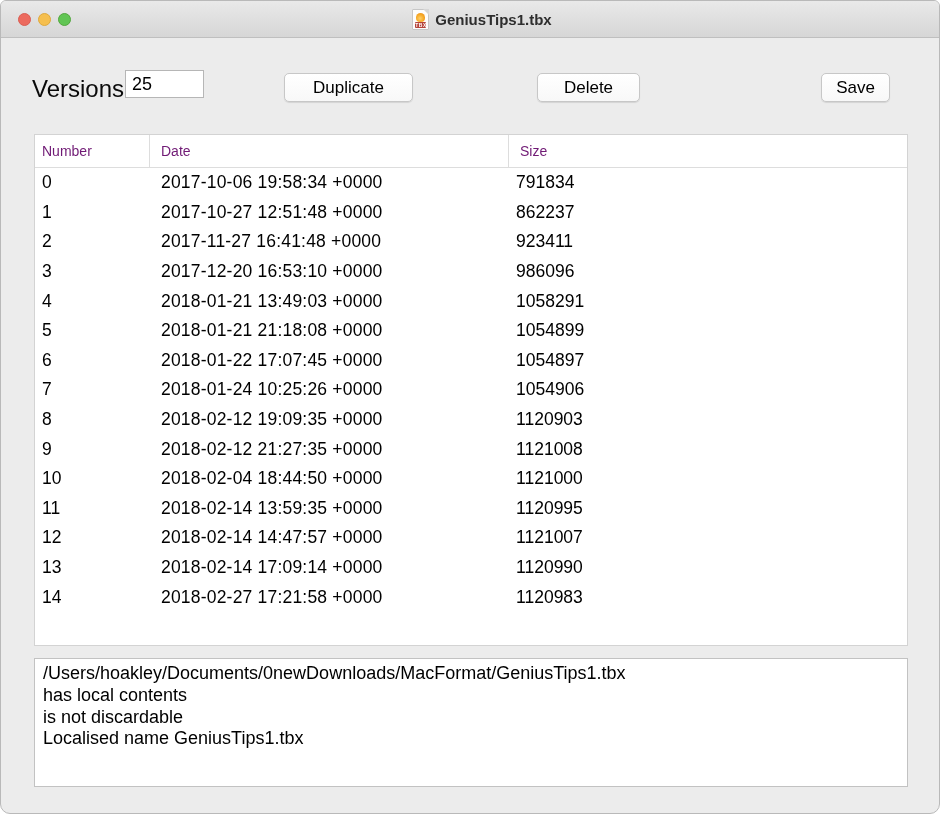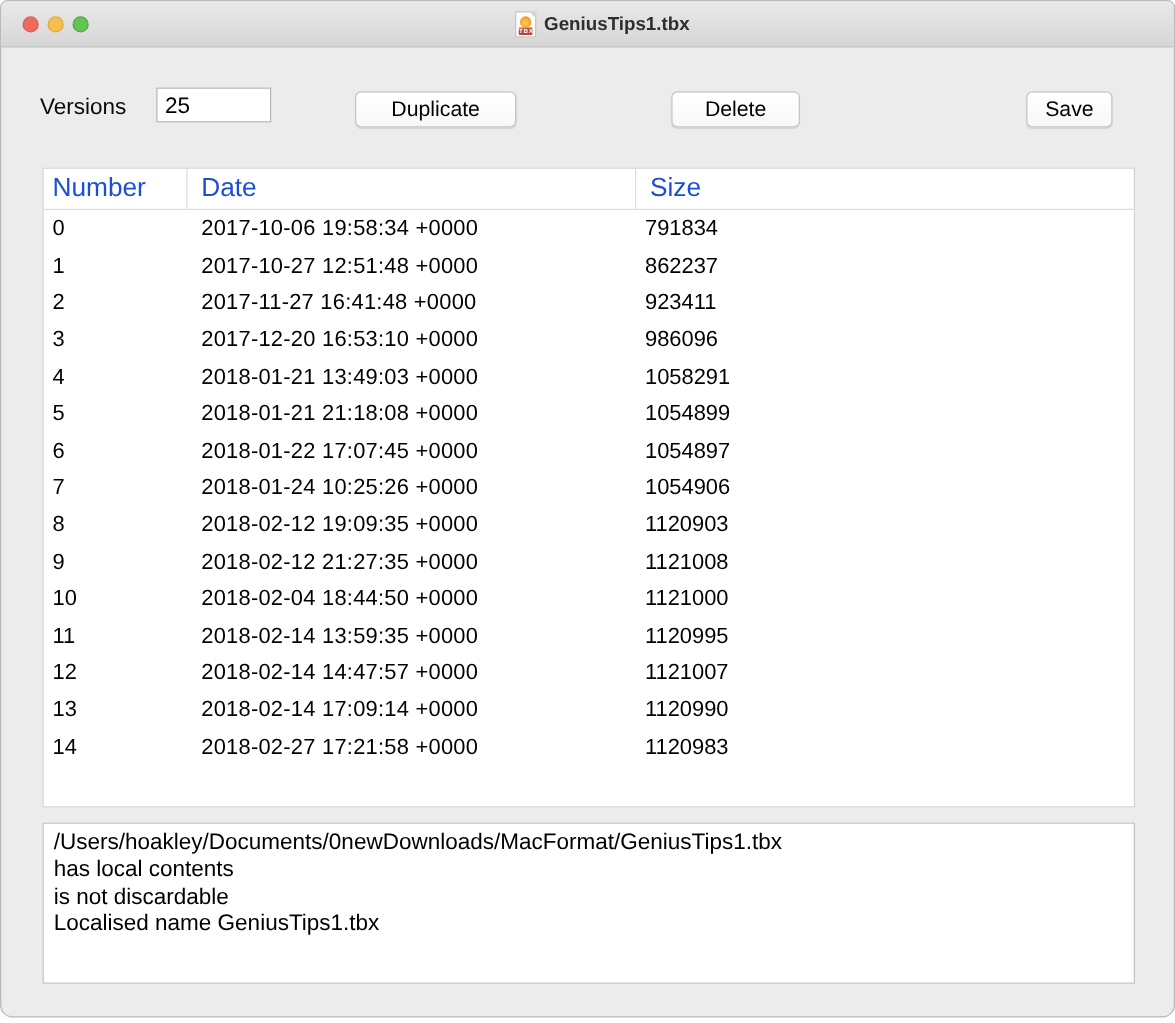--- a/index.html
+++ b/index.html
@@ -41,23 +41,23 @@
     background:radial-gradient(circle at 45% 60%, #fdd06a 0%, #f5a623 55%, #e8871e 100%);
   }
   .doc-icon .badge {
     position:absolute; bottom:1px; left:0; right:0;
     font-size:5px; font-weight:bold; text-align:center;
     color:#fff; background:#b5443a; margin:0 2px; border-radius:1px;
     line-height:6px; letter-spacing:0.5px;
   }
   .window-title { font-size:15px; font-weight:600; color:#2e2e2e; }
   
-  .versions-label { position:absolute; left:31px; top:74px; font-size:18px; color:#0a0a0a; }
+  .versions-label { position:absolute; left:31px; top:74px; font-size:24px; color:#0a0a0a; }
   .versions-input {
-    position:absolute; left:124px; top:69px; width:92px; height:28px;
+    position:absolute; left:124px; top:69px; width:79px; height:28px;
     border:1px solid #b6b6b6; background:#fff;
     font-family:"Liberation Sans", sans-serif; font-size:18px; color:#000;
     padding-left:6px; outline:none;
   }
   .btn {
     position:absolute; top:72px; height:29px;
     background:linear-gradient(#ffffff,#f8f8f8);
     border:1px solid #c7c7c7; border-radius:5px;
     box-shadow:0 1px 1px rgba(0,0,0,0.10);
     font-family:"Liberation Sans", sans-serif; font-size:17px; color:#000;
@@ -67,21 +67,21 @@
   .btn-delete    { left:536px; width:103px; }
   .btn-save      { left:820px; width:69px;  }
   
   .table-box {
     position:absolute; left:33px; top:133px; width:874px; height:512px;
     background:#fff; border:1px solid #d3d3d3;
   }
   .thead { display:flex; height:33px; border-bottom:1px solid #dddddd; }
   .th {
     display:flex; align-items:center;
-    color:#1d4ed8; font-size:21px;
+    color:#701a75; font-size:14px;
   }
   .th-number { width:115px; padding-left:7px;  border-right:1px solid #dddddd; }
   .th-date   { width:359px; padding-left:11px; border-right:1px solid #dddddd; }
   .th-size   { flex:1;      padding-left:11px; }
   .trow { display:flex; height:29.6px; align-items:center; font-size:17.5px; color:#000; }
   .cell-number { width:115px; padding-left:7px; }
   .cell-date   { width:359px; padding-left:11px; letter-spacing:0.2px; }
   .cell-size   { flex:1;      padding-left:7px; }
   
   .infobox {

